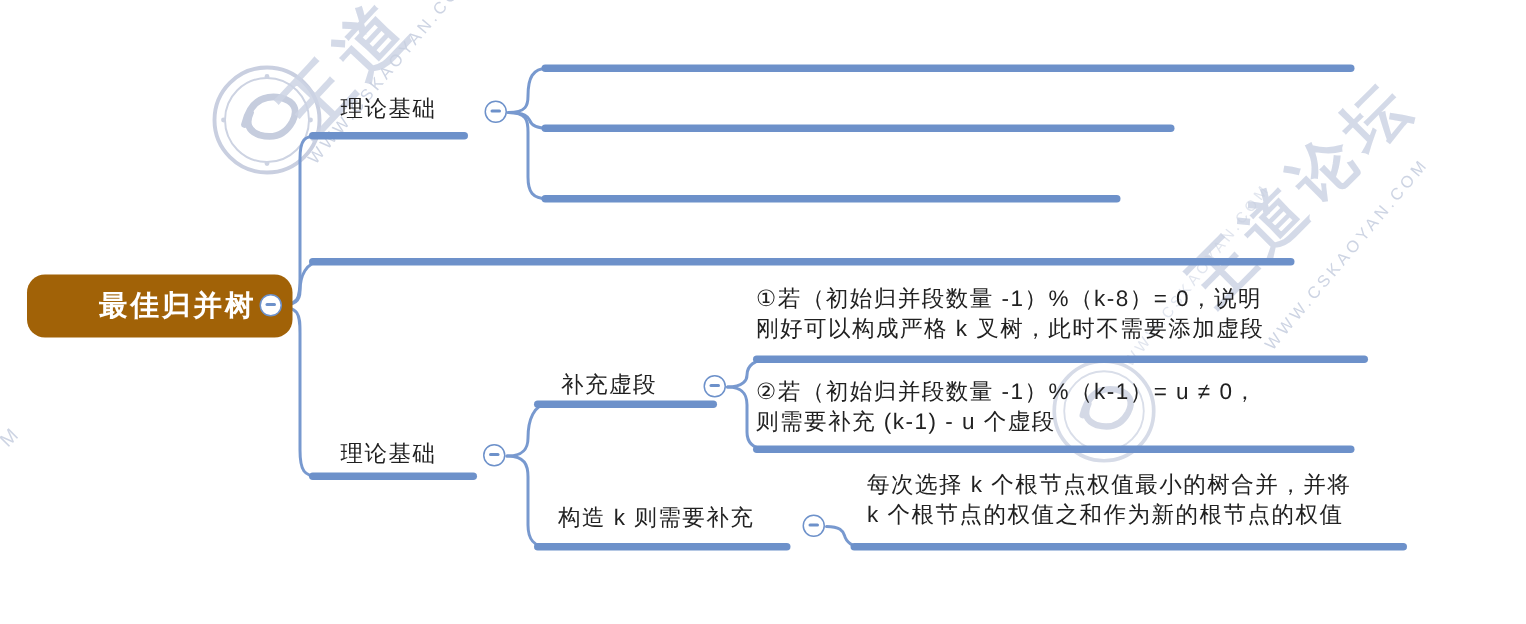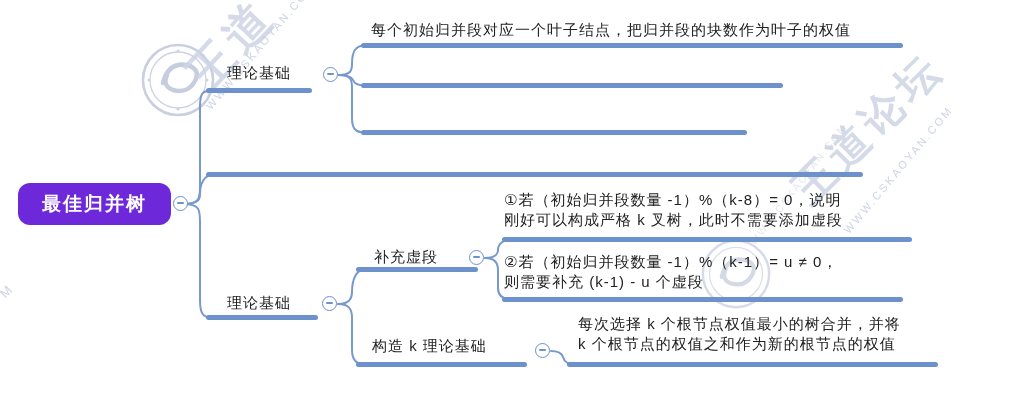--- a/index.html
+++ b/index.html
@@ -34,23 +34,23 @@
     position:absolute;height:5px;border-radius:3px;
     background:#6d91ca;z-index:2;
   }
   .topic{
     position:absolute;z-index:3;
     font-size:15px;line-height:20px;letter-spacing:1px;
     white-space:nowrap;
   }
   .root-node{
     position:absolute;left:18px;top:183px;width:153px;height:42px;
-    background:#6d28d9;border-radius:12px;z-index:3;
+    background:#a16207;border-radius:12px;z-index:3;
     display:flex;align-items:center;justify-content:center;
-    color:#ffffff;font-size:19px;font-weight:bold;letter-spacing:2px;
+    color:#ffffff;font-size:19px;font-weight:bold;letter-spacing:2px;padding-left:24px;
   }
   .minus{
     position:absolute;width:15px;height:15px;box-sizing:border-box;
     border:1.6px solid #6d91ca;border-radius:50%;background:#ffffff;
     z-index:4;cursor:pointer;
   }
   .minus::after{
     content:"";position:absolute;left:2.5px;top:5px;width:7px;height:1.8px;
     background:#6d91ca;border-radius:1px;
   }
@@ -121,39 +121,38 @@
   <div class="bar" style="left:567px;top:362px;width:371px;"></div>
 
   <div class="root-node">
     <span>最佳归并树</span>
   </div>
   <div class="minus" style="left:173px;top:196px;"></div>
 
   <div class="topic" style="left:227px;top:63px;">理论基础</div>
   <div class="minus" style="left:323px;top:67px;"></div>
 
-  <div class="topic" style="left:371px;top:20px;">每个初始归并段对应一个叶子结点，把归并段的块数作为叶子的权值</div>
 
 
   <div class="topic" style="left:227px;top:293px;">理论基础</div>
   <div class="minus" style="left:322px;top:296px;"></div>
 
   <div class="topic" style="left:374px;top:247px;">补充虚段</div>
   <div class="minus" style="left:469px;top:250px;"></div>
 
   <div class="topic" style="left:504px;top:190px;">
     <div>①若（初始归并段数量 -1）%（k-8）= 0，说明</div>
     <div>刚好可以构成严格 k 叉树，此时不需要添加虚段</div>
   </div>
   <div class="topic" style="left:504px;top:252px;">
     <div>②若（初始归并段数量 -1）%（k-1）= u ≠ 0，</div>
     <div>则需要补充 (k-1) - u 个虚段</div>
   </div>
 
-  <div class="topic" style="left:372px;top:336px;">构造 k 理论基础</div>
+  <div class="topic" style="left:372px;top:336px;">构造 k 则需要补充</div>
   <div class="minus" style="left:535px;top:343px;"></div>
 
   <div class="topic" style="left:578px;top:314px;">
     <div>每次选择 k 个根节点权值最小的树合并，并将</div>
     <div>k 个根节点的权值之和作为新的根节点的权值</div>
   </div>
 
 </div>
 
 </body></html>

